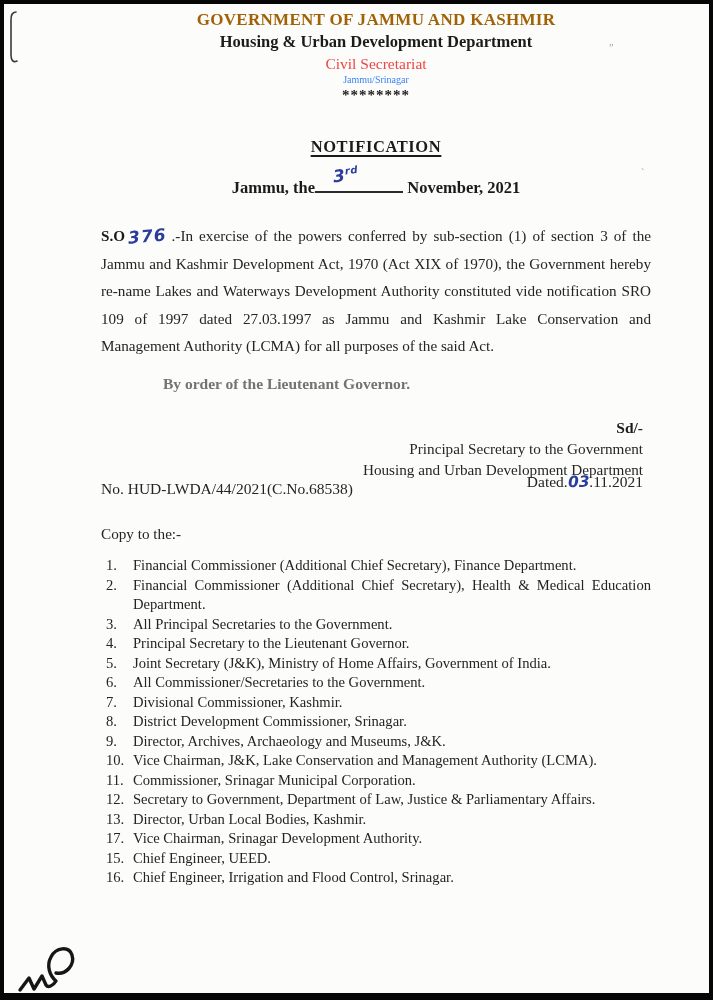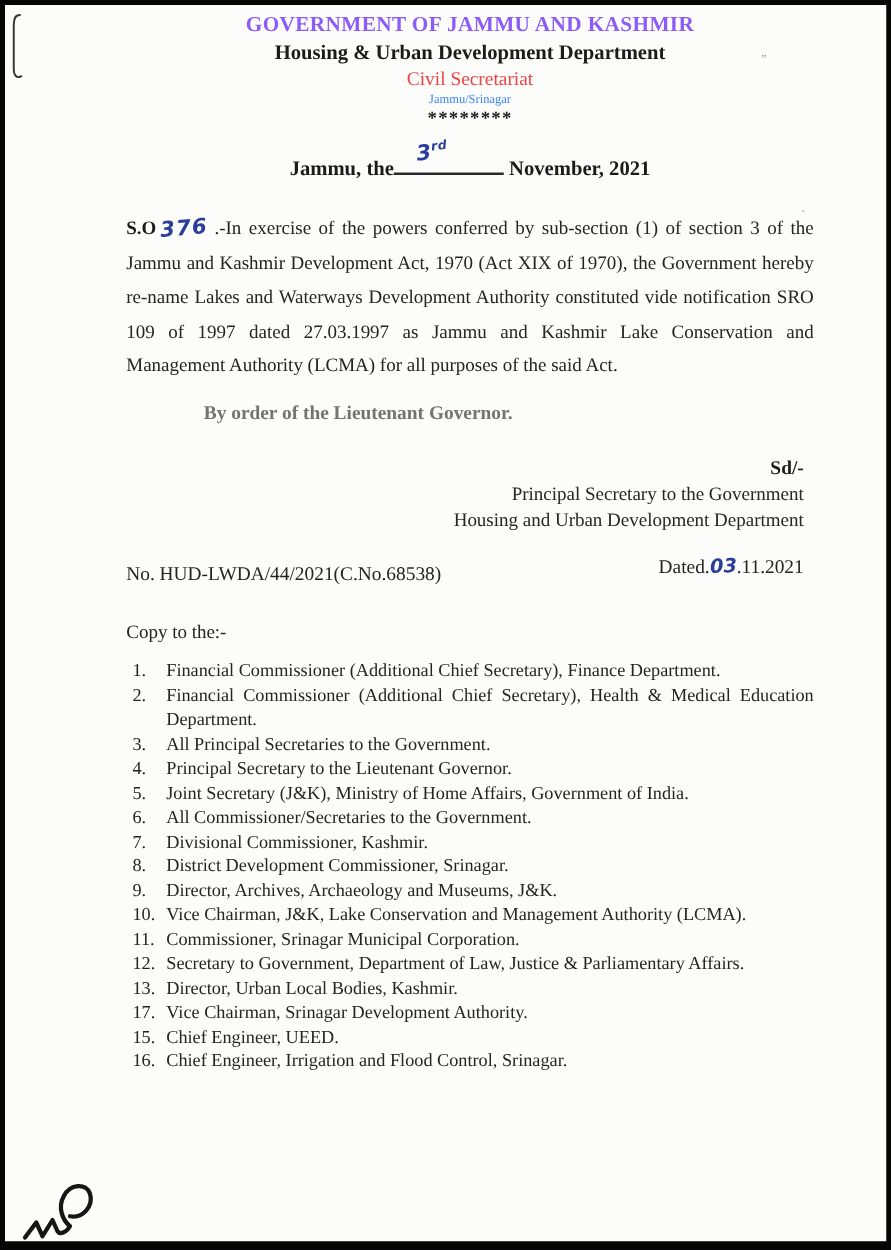--- a/index.html
+++ b/index.html
@@ -12,21 +12,21 @@
     border: 4px solid #060606;
     border-bottom-width: 7px;
     overflow: hidden;
     font-family: "Liberation Serif", serif;
     color: #222;
   }
   .content { margin: 6px 62px 0 97px; width: 550px; box-sizing: border-box; }
 
   
   .hdr { text-align: center; }
-  .hdr-l1 { font-size: 17px; font-weight: bold; letter-spacing: 0.3px; color: #8b5cf6; }
+  .hdr-l1 { font-size: 17px; font-weight: bold; letter-spacing: 0.3px; color: #a16207; }
   .hdr-l2 { font-size: 16.5px; font-weight: bold; margin-top: 2px; color: #1b1b1b; }
   .hdr-l3 { font-size: 15.5px; margin-top: 3px; color: #ef4444; }
   .hdr-l4 { font-size: 10px; margin-top: 1px; color: #3b82f6; }
   .hdr-stars { font-size: 15px; font-weight: bold; letter-spacing: 1px; margin-top: 2px; color: #1b1b1b; }
 
   
   .notif-title {
     text-align: center; margin-top: 33px;
     font-size: 16.5px; font-weight: bold; letter-spacing: 0.6px;
     color: #1b1b1b;
@@ -60,21 +60,21 @@
     transform: rotate(-5deg) translateY(1px); letter-spacing: 1px;
   }
   .by-order { margin-top: 1px; padding-left: 62px; font-size: 15.5px; font-weight: bold; color: #737373; }
 
   
   .sig { margin-top: 24px; text-align: right; line-height: 21px; padding-right: 8px; }
   .sig-sd, .sig-name { font-size: 15.5px; font-weight: bold; color: #1b1b1b; }
   .sig-t1, .sig-t2 { font-size: 15.2px; color: #262626; }
 
   
-  .ref-row { display: flex; justify-content: space-between; align-items: flex-start; margin-top: 24px; font-size: 15.5px; }
+  .ref-row { display: flex; justify-content: space-between; align-items: flex-start; font-size: 15.5px; }
   .ref-no { color: #242424; }
   .ref-dated { transform: translateY(-7px); padding-right: 8px; color: #242424; }
   .hand-03 { font-size: 15.5px; display: inline-block; transform: rotate(-2deg); }
 
   
   .copy-label { margin-top: 27px; font-size: 15.2px; color: #242424; }
   ol.copy-list { margin: 13px 0 0 0; padding: 0 0 0 5px; list-style: none; }
   ol.copy-list li { display: flex; font-size: 14.6px; line-height: 19.5px; color: #242424; }
   ol.copy-list .num { flex: 0 0 27px; }
   ol.copy-list .item-text { flex: 1; text-align: justify; }
@@ -101,20 +101,23 @@
   <div class="content">
 
     <div class="hdr">
       <div class="hdr-l1">GOVERNMENT OF JAMMU AND KASHMIR</div>
       <div class="hdr-l2">Housing &amp; Urban Development Department</div>
       <div class="hdr-l3">Civil Secretariat</div>
       <div class="hdr-l4">Jammu/Srinagar</div>
       <div class="hdr-stars">********</div>
     </div>
 
+    <div class="notif-title">
+      <span>NOTIFICATION</span>
+    </div>
 
     <div class="date-line">
       <span>Jammu, the</span><span class="blank"><span class="hand hand-3rd"><span>3</span><sup>rd</sup></span></span>
       <span>November, 2021</span>
     </div>
 
     <p class="body-para"><span class="so-label">S.O</span><span class="hand so-num">376</span><span>.-In exercise of the powers conferred by sub-section (1) of section 3 of the Jammu and Kashmir Development Act, 1970 (Act XIX of 1970), the Government hereby re-name Lakes and Waterways Development Authority constituted vide notification SRO 109 of 1997 dated 27.03.1997 as Jammu and Kashmir Lake Conservation and Management Authority (LCMA) for all purposes of the said Act.</span></p>
 
     <div class="by-order">By order of the Lieutenant Governor.</div>
 

